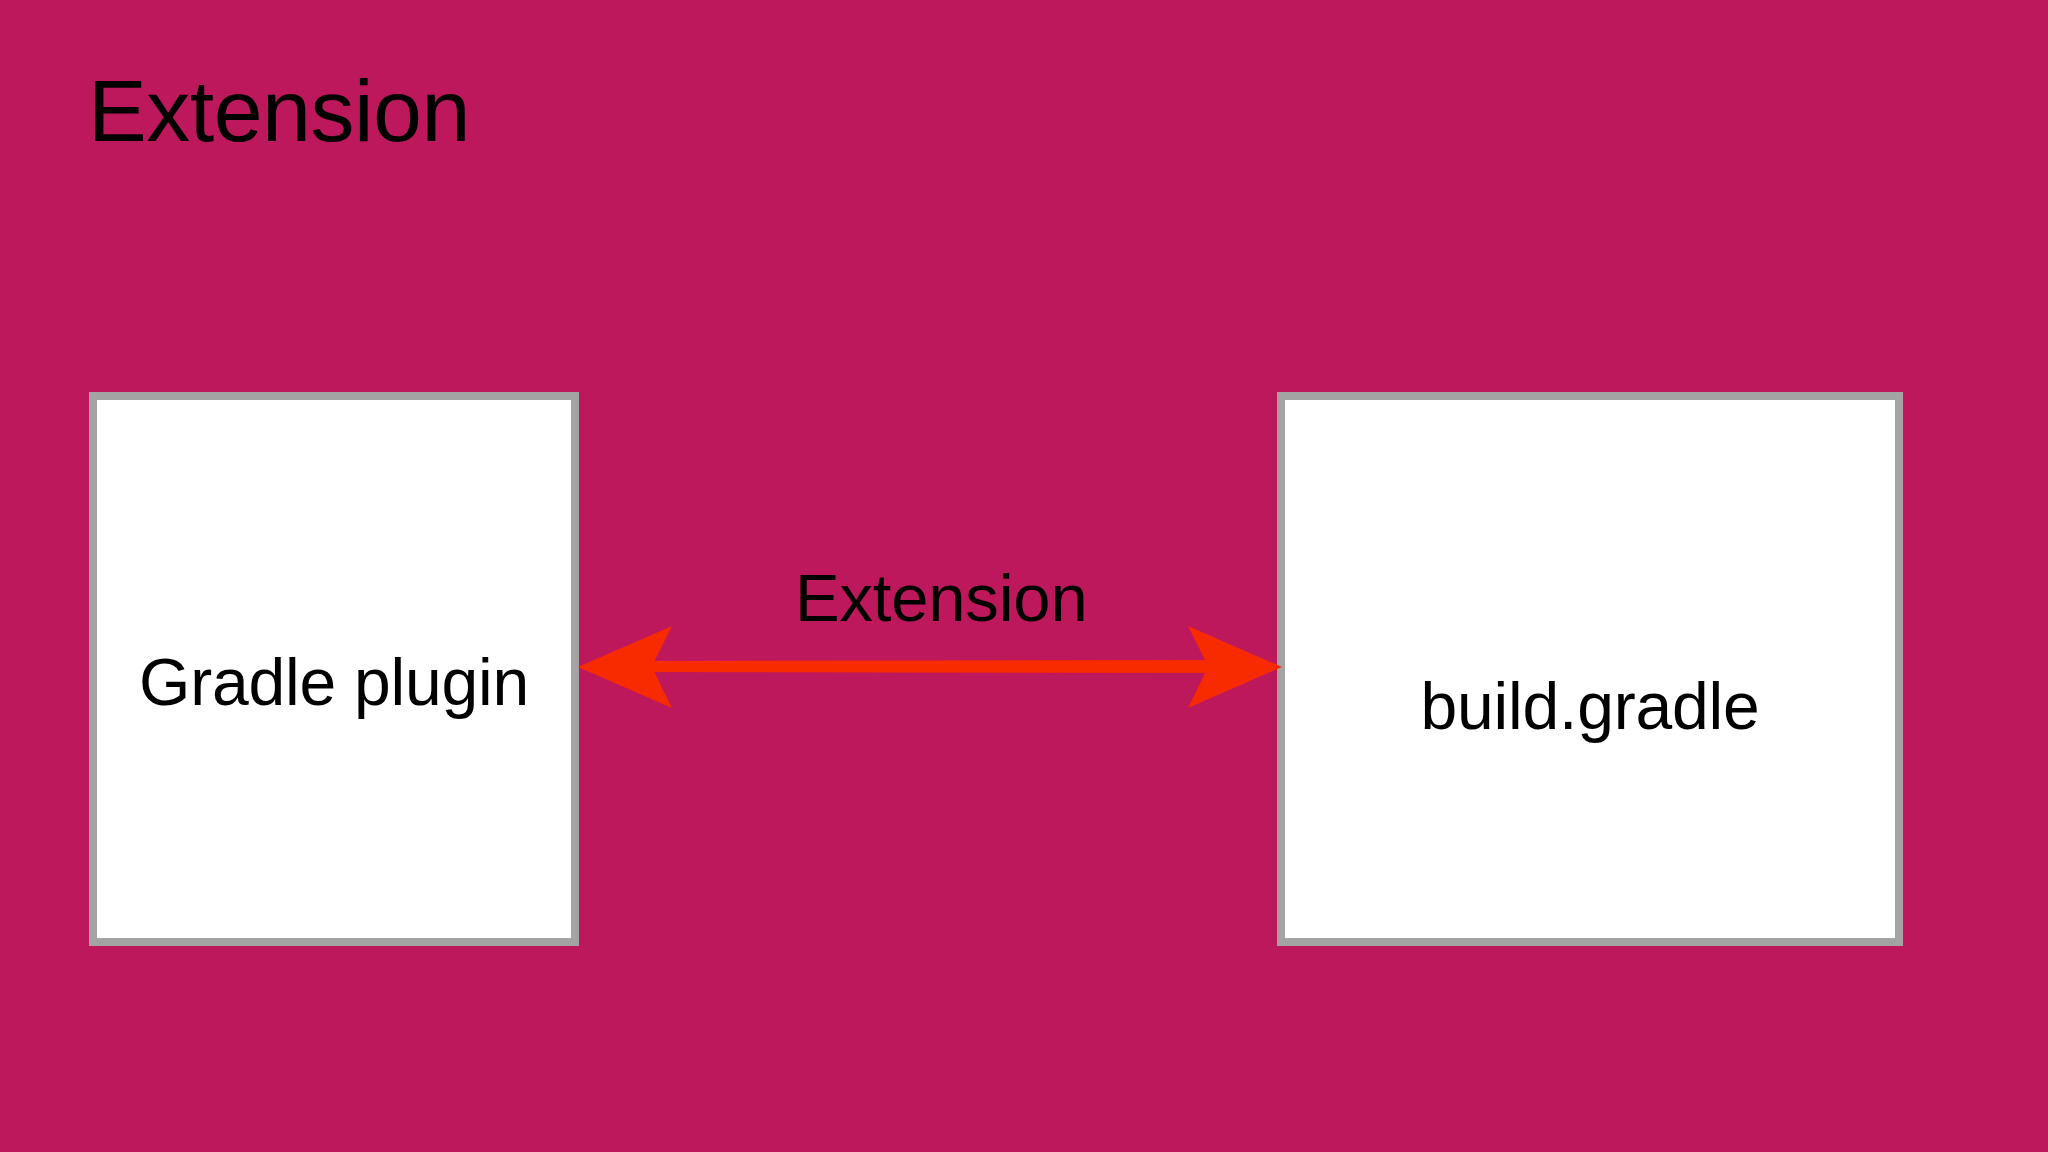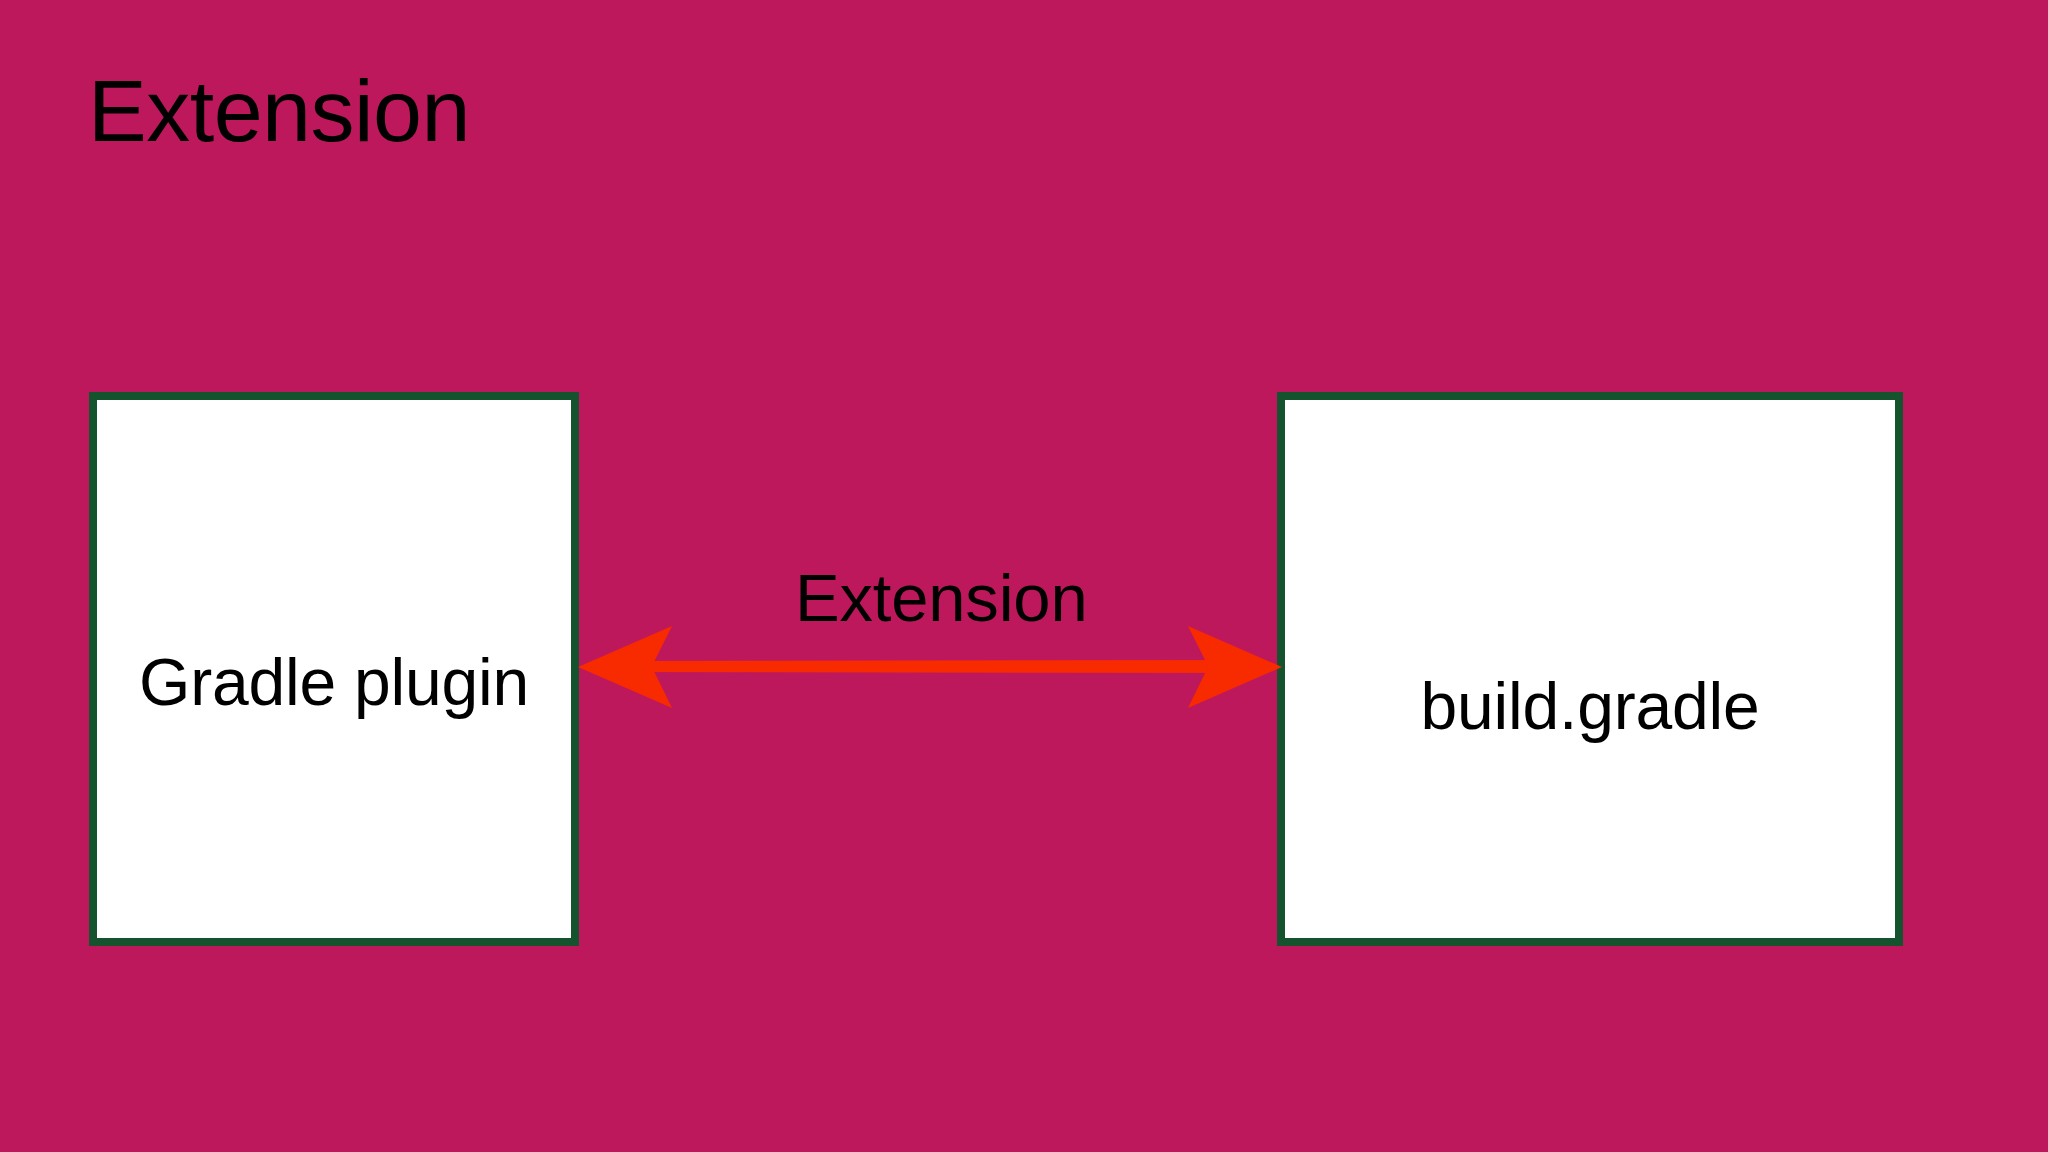--- a/index.html
+++ b/index.html
@@ -37,21 +37,21 @@
     letter-spacing: -0.5px;
     color: #000000;
     white-space: nowrap;
   }
 
   
   .node-box {
     position: absolute;
     box-sizing: border-box;
     background: #ffffff;
-    border: 8px solid #14532d;
+    border: 8px solid #a3a3a3;
     display: flex;
     align-items: center;
     justify-content: center;
   }
   .node-label {
     font-size: 66px;
     line-height: 78px;
     font-weight: 400;
     color: #000000;
     white-space: nowrap;

